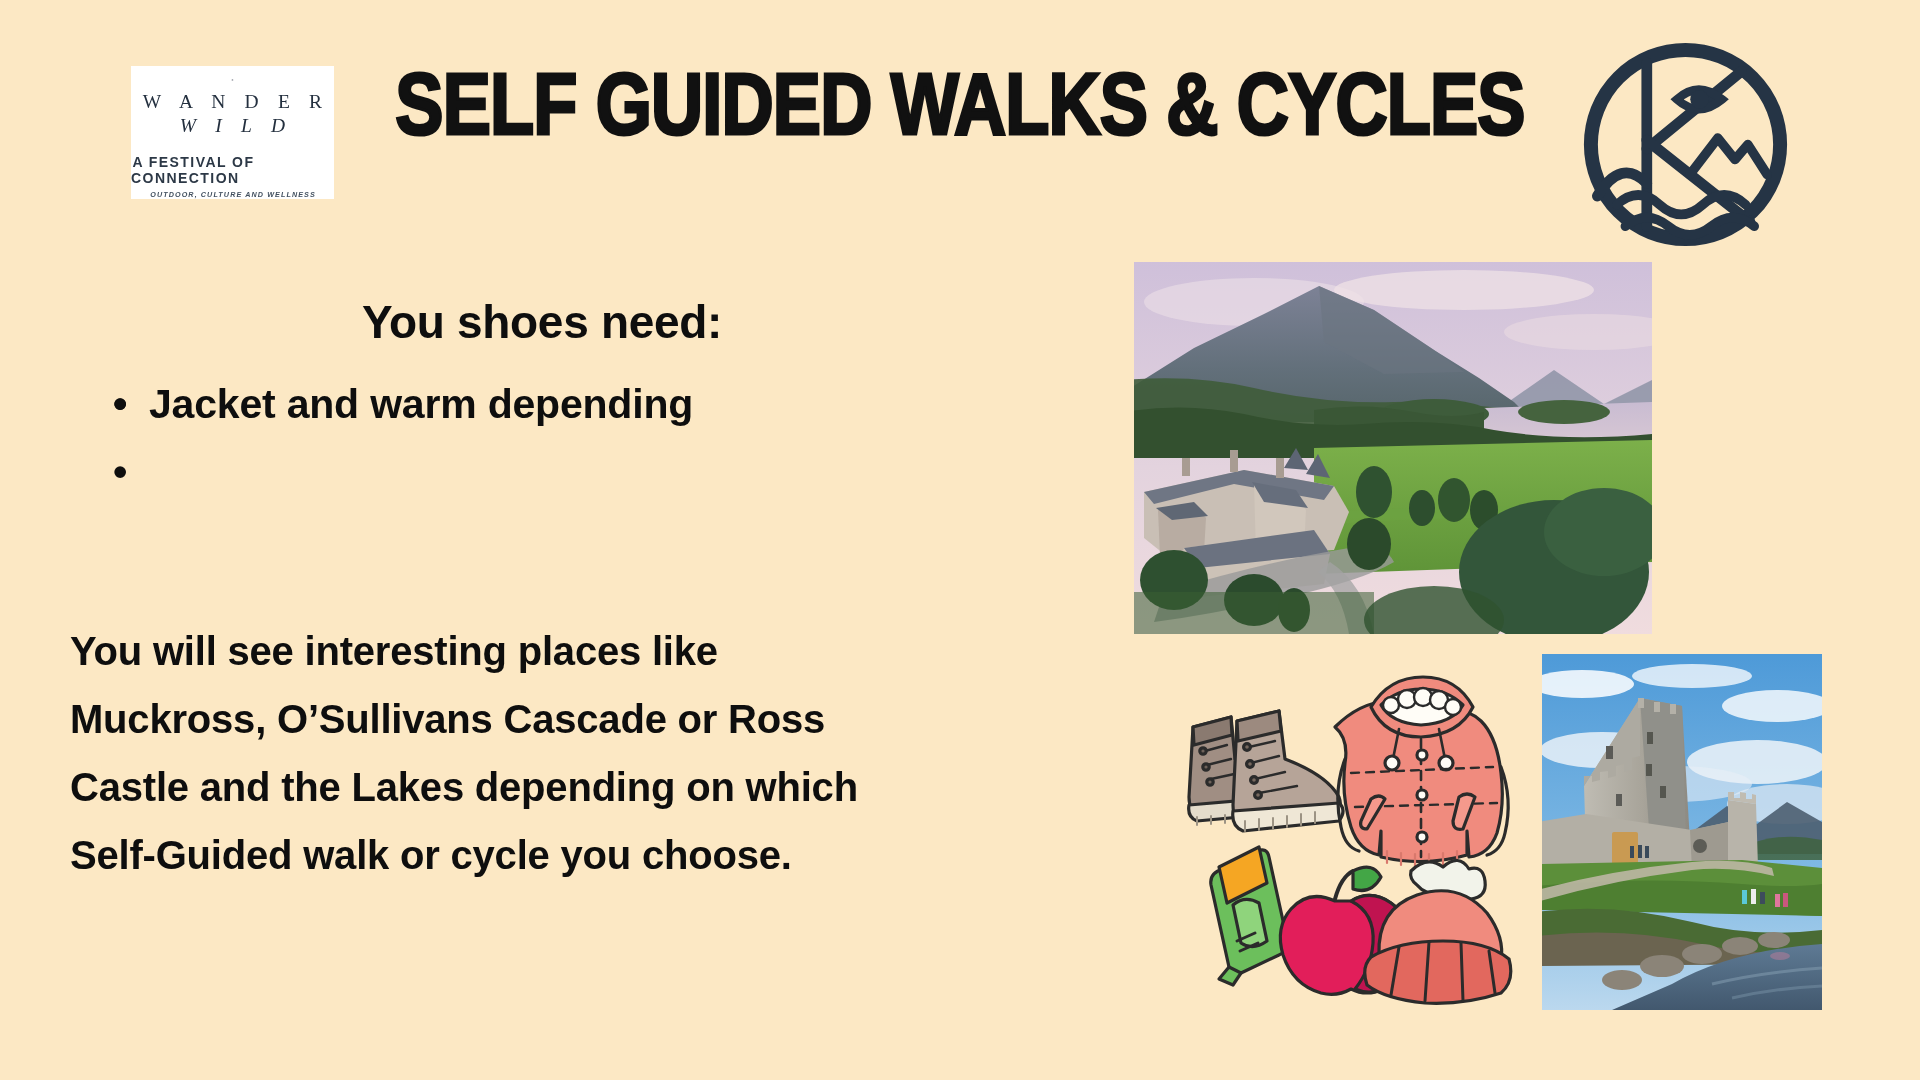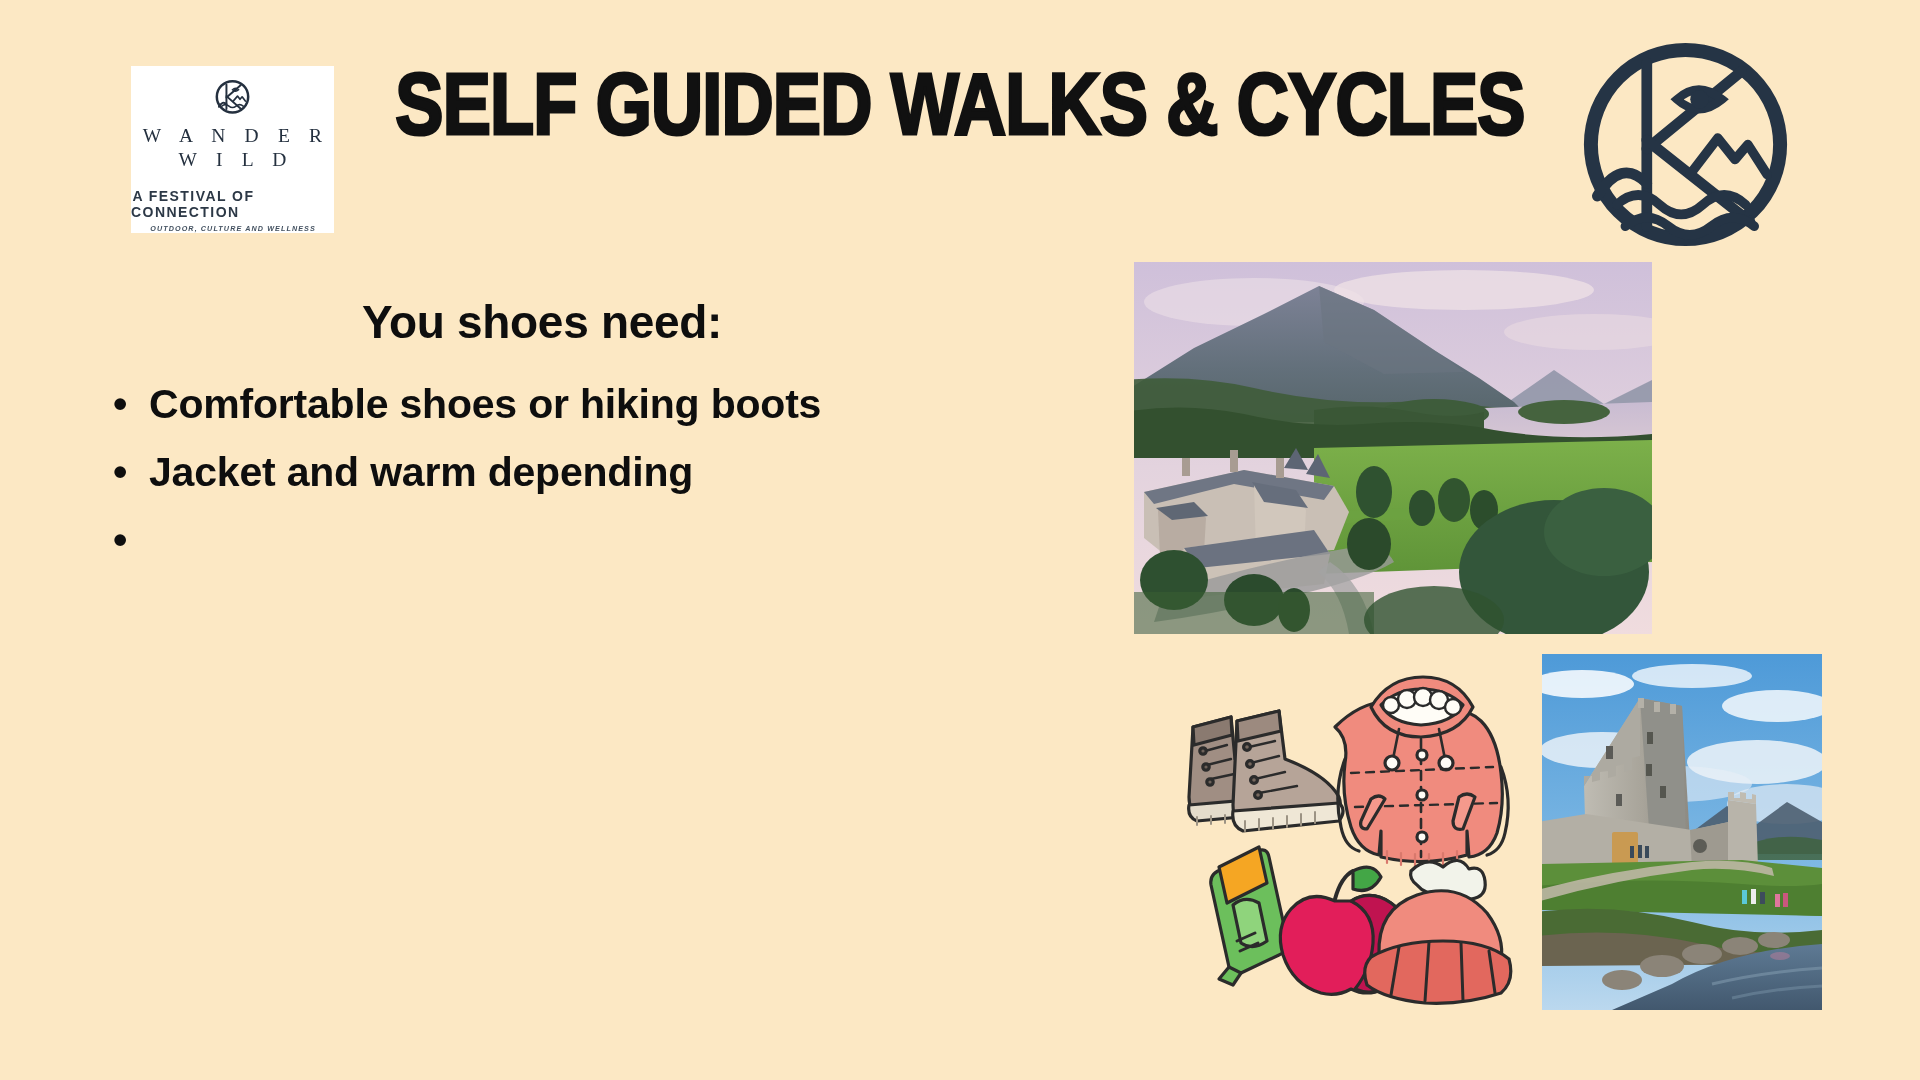--- a/index.html
+++ b/index.html
@@ -12,40 +12,40 @@
   .slide {
     position:relative;
     width:1920px; height:1080px;
     background:#FCE8C4;
   }
 
   
   .logo-card {
     position:absolute;
     left:131px; top:66px;
-    width:203px; height:167px;
+    width:203px; height:133px;
     background:#FFFFFF;
     display:flex;
     flex-direction:column;
     align-items:center;
     justify-content:flex-start;
     padding-top:13px;
   }
   .logo-mark { width:47px; height:47px; display:block; }
   .logo-word {
     font-size:19.5px;
     letter-spacing:7.2px;
     color:#24303F;
     font-weight:400;
     margin-top:9px;
     text-indent:7px;
     line-height:1.24;
     font-family:"Liberation Serif", serif;
   }
-  .logo-word.two { margin-top:0px; }
+  .logo-word.two { margin-top:0px;font-style:italic; }
   .logo-tag1 {
     font-size:14px;
     letter-spacing:1.45px;
     color:#2C3846;
     font-weight:700;
     margin-top:16px;
     text-indent:1.4px;
   }
   .logo-tag2 {
     font-size:7.2px;
@@ -199,31 +199,36 @@
       <path d="M18 78 Q28 69 38 78 T58 78 T78 78"></path>
       <path d="M22 88 Q32 80 42 88 T62 88 T82 88"></path>
     </g>
   </svg>
 
   <div class="needs-title">You shoes need:</div>
 
   <ul class="needs-list">
     <li>
       <span class="bullet">•</span>
-      <span>Comfortable shoes or hiking boots</span>
     </li>
     <li>
       <span class="bullet">•</span>
       <span>Jacket and warm depending</span>
     </li>
     <li>
       <span class="bullet">•</span>
     </li>
   </ul>
 
+  <div class="paragraph">
+    <span>You will see interesting places like</span>
+    <span>Muckross, O’Sullivans Cascade or Ross</span>
+    <span>Castle and the Lakes depending on which</span>
+    <span>Self-Guided walk or cycle you choose.</span>
+  </div>
 
   <div class="photo-muckross">
     <svg viewBox="0 0 518 372" preserveAspectRatio="none">
       <defs>
         <linearGradient id="skyM" x1="0" y1="0" x2="0" y2="1">
           <stop offset="0%" stop-color="#CFC0DA"></stop>
           <stop offset="55%" stop-color="#E3D3DE"></stop>
           <stop offset="100%" stop-color="#F0DCDE"></stop>
         </linearGradient>
         <linearGradient id="mtnM" x1="0" y1="0" x2="0" y2="1">

